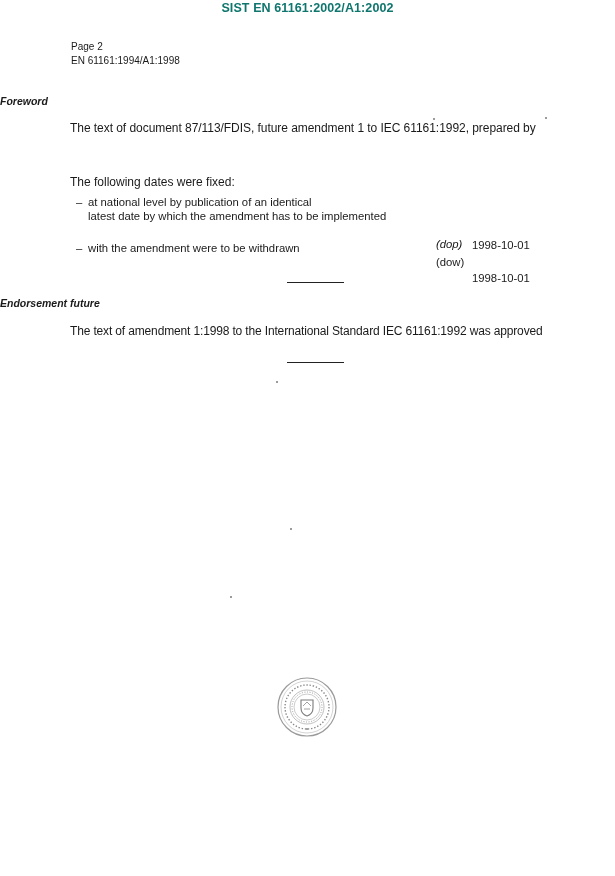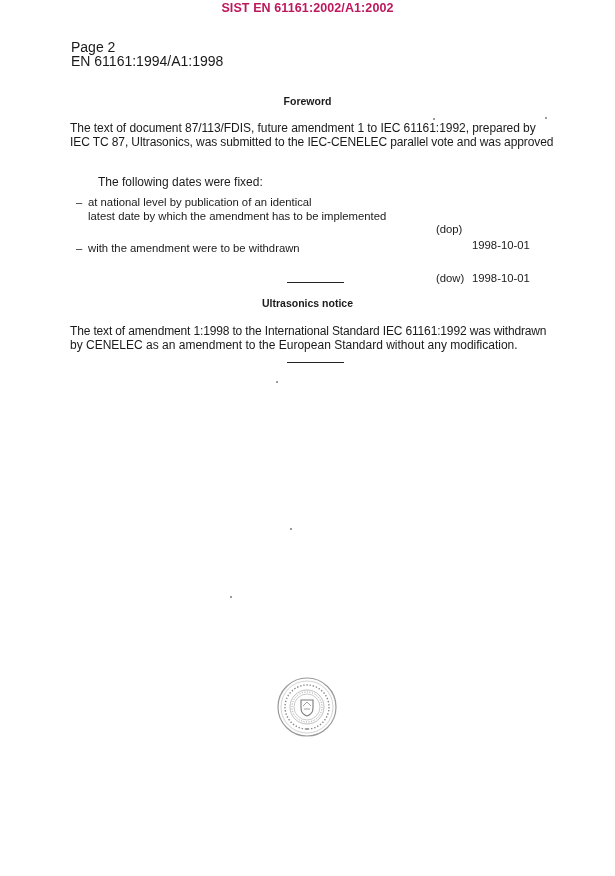--- a/index.html
+++ b/index.html
@@ -2,26 +2,26 @@
 <html><head>
   <meta charset="utf-8">
   <style>
     html, body { margin: 0; padding: 0; }
     body {
       width: 615px; height: 876px; background: #ffffff; position: relative; overflow: hidden;
       font-family: "Liberation Sans", sans-serif; color: #1a1a1a;
     }
     .watermark {
       position: absolute; top: 0; left: 0; width: 615px; text-align: center;
-      font-weight: bold; font-size: 12.5px; color: #be185d; letter-spacing: 0.1px; top: 1px;
+      font-weight: bold; font-size: 12.5px; color: #0f766e; letter-spacing: 0.1px; top: 1px;
     }
-    .header { position: absolute; left: 71px; top: 40px; font-size: 14px; line-height: 14px; }
+    .header { position: absolute; left: 71px; top: 40px; font-size: 10px; line-height: 14px; }
     .heading {
-      position: absolute; left: 0; width: 615px; text-align: center;
-      font-weight: bold; font-size: 10.5px;
+      position: absolute; left: 0; width: 615px; text-align: left;
+      font-weight: bold; font-size: 10.5px; font-style: italic;
     }
     .para {
       position: absolute; left: 70px; width: 490px; font-size: 12px; line-height: 14.3px;
       text-align: justify; text-align-last: left;
     }
     .line { white-space: nowrap; display: block; }
     .list-item { position: absolute; left: 76px; width: 484px; font-size: 11.3px; line-height: 13.6px; }
     .list-text { position: absolute; left: 0; top: 0; width: 360px; }
     .list-text .dash { position: absolute; left: 0; }
     .list-text .t { display: block; padding-left: 12px; white-space: nowrap; }
@@ -38,51 +38,49 @@
 
 <div class="header">
   <div>Page 2</div>
   <div>EN 61161:1994/A1:1998</div>
 </div>
 
 <div class="heading" style="top:95px;">Foreword</div>
 
 <div class="para" style="top:121px;">
   <span class="line" style="letter-spacing:-0.05px;">The text of document 87/113/FDIS, future amendment 1 to IEC 61161:1992, prepared by</span>
-  <span class="line" style="letter-spacing:-0.1px;">IEC TC 87, Ultrasonics, was submitted to the IEC-CENELEC parallel vote and was approved</span>
 </div>
 
-<div class="para" style="top:175px;margin-left:28px;">The following dates were fixed:</div>
+<div class="para" style="top:175px;">The following dates were fixed:</div>
 
 <div class="list-item" style="top:196px;">
   <div class="list-text">
     <span class="dash">–</span>
     <span class="t">at national level by publication of an identical</span>
     <span class="t">latest date by which the amendment has to be implemented</span>
   </div>
-  <span class="code" style="top:27px;">(dop)</span>
+  <span class="code" style="top:42px;font-style:italic;">(dop)</span>
   <span class="date" style="top:27px;">1998-10-01</span>
 </div>
 
 <div class="list-item" style="top:242px;">
   <div class="list-text">
     <span class="dash">–</span>
     <span class="t">with the amendment were to be withdrawn</span>
   </div>
-  <span class="code" style="top:30px;">(dow)</span>
+  <span class="code" style="top:14px;">(dow)</span>
   <span class="date" style="top:14px;">1998-10-01</span>
 </div>
 
 <div class="rule" style="top:282px;"></div>
 
-<div class="heading" style="top:297px;">Ultrasonics notice</div>
+<div class="heading" style="top:297px;">Endorsement future</div>
 
 <div class="para" style="top:324px;">
-  <span class="line" style="letter-spacing:-0.15px;">The text of amendment 1:1998 to the International Standard IEC 61161:1992 was withdrawn</span>
-  <span class="line">by CENELEC as an amendment to the European Standard without any modification.</span>
+  <span class="line" style="letter-spacing:-0.15px;">The text of amendment 1:1998 to the International Standard IEC 61161:1992 was approved</span>
 </div>
 
 <div class="rule" style="top:362px;"></div>
 
 <div class="speck" style="left:276px; top:381px;"></div>
 <div class="speck" style="left:290px; top:528px;"></div>
 <div class="speck" style="left:230px; top:596px;"></div>
 <div class="speck" style="left:433px; top:118px;"></div>
 <div class="speck" style="left:545px; top:117px;"></div>
 

